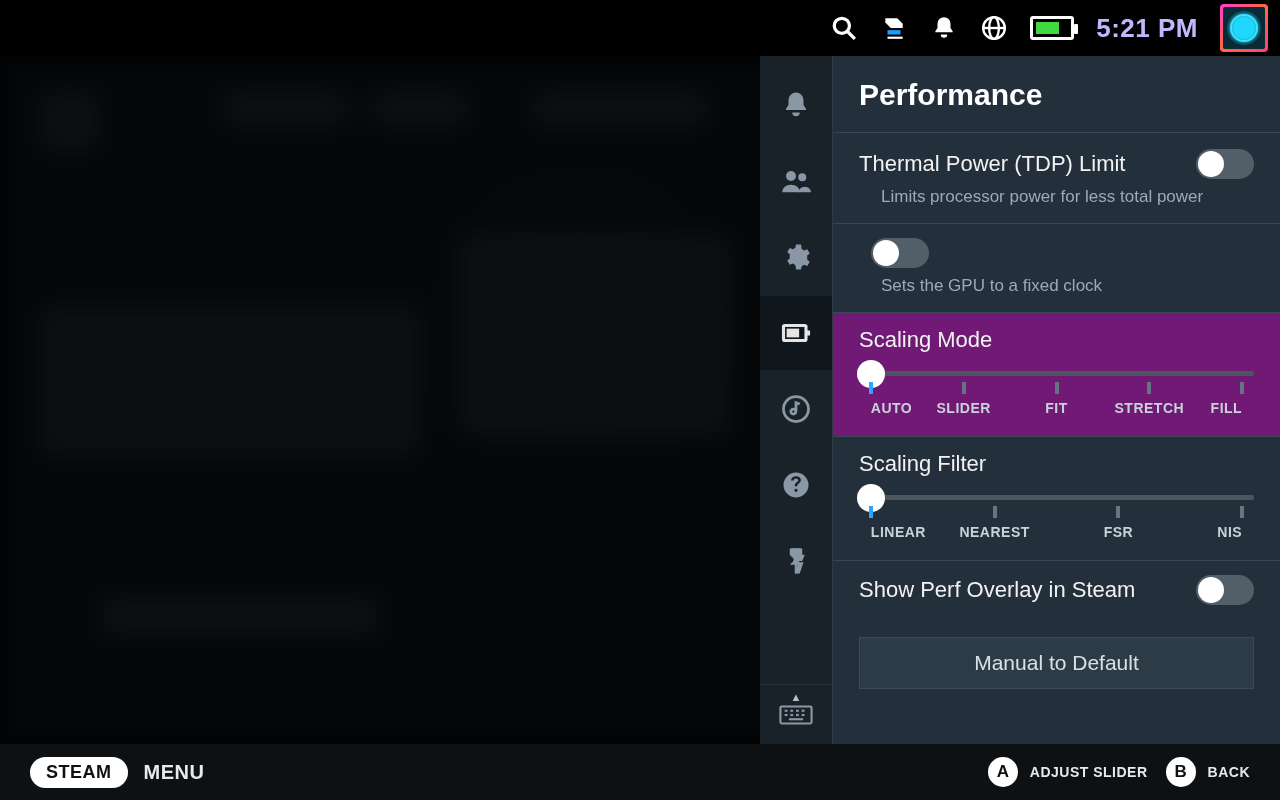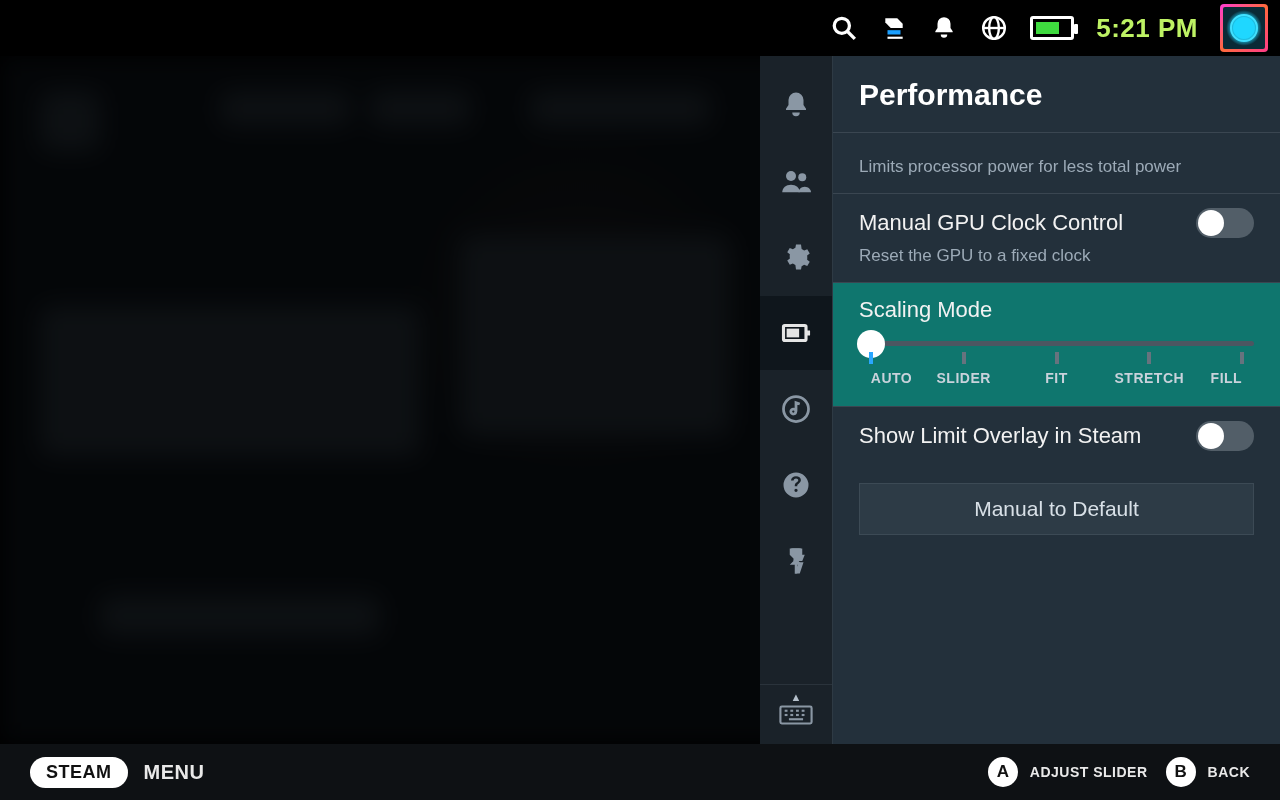--- a/index.html
+++ b/index.html
@@ -14,21 +14,21 @@
   
   .topbar {
     position: absolute; top: 0; left: 0; right: 0; height: 56px;
     display: flex; align-items: center; justify-content: flex-end;
     padding-right: 12px; gap: 22px;
     background: #000;
     z-index: 50;
   }
   .topbar .t-icon { width: 28px; height: 28px; display:flex; align-items:center; justify-content:center; }
   .topbar .t-icon svg { width: 26px; height: 26px; }
-  .topbar .clock { font-size: 26px; font-weight: 700; color: #bef264; letter-spacing: 0.5px; }
+  .topbar .clock { font-size: 26px; font-weight: 700; color: #c4b5fd; letter-spacing: 0.5px; }
   .avatar-frame {
     width: 48px; height: 48px; border-radius: 4px;
     background: linear-gradient(135deg,#ff3bd4,#ff6a3b,#ff3b8a);
     display:flex; align-items:center; justify-content:center;
     padding:3px;
   }
   .avatar-inner {
     width:100%; height:100%; border-radius:2px;
     background: radial-gradient(circle at 50% 50%, #1fd7ff 0 35%, #0a2a36 60% 100%);
     display:flex; align-items:center; justify-content:center;
@@ -101,23 +101,23 @@
     border-bottom: 1px solid #3a4651; margin-bottom:2px;
   }
   .qa-scroll { overflow-y: hidden; flex:1; }
 
   .row {
     padding: 14px 26px 16px;
     border-bottom: 1px solid #3a4651;
   }
   .row .headline { display:flex; align-items:center; justify-content:space-between; }
   .row .label { font-size: 22px; color: #f2f2f2; }
-  .row .desc  { font-size: 17px; color: #9caab7; margin-top: 8px; }
-
-  .row.highlight { background: #0f766e; }
+  .row .desc  { font-size: 17px; color: #9caab7; margin-top: 8px; margin-left: 22px; }
+
+  .row.highlight { background: #701a75; }
 
   .toggle {
     width: 58px; height: 30px; border-radius: 15px; background:#525e68;
     position: relative; flex-shrink:0;
   }
   .toggle .knob {
     position:absolute; top:2px; left:2px; width:26px; height:26px;
     background:#fff; border-radius:50%;
   }
 
@@ -285,31 +285,36 @@
           <line x1="7" y1="10" x2="17" y2="10"></line>
         </svg>
     </div>
   </div>
 
   <div class="qa-content">
     <div class="qa-title">Performance</div>
     <div class="qa-scroll">
 
       <div class="row">
+        <div class="headline">
+          <span class="label">Thermal Power (TDP) Limit</span>
+          <div class="toggle">
+              <div class="knob"></div>
+            </div>
+        </div>
         <div class="desc">Limits processor power for less total power</div>
       </div>
 
       <div class="row">
         <div class="headline">
-          <span class="label">Manual GPU Clock Control</span>
           <div class="toggle">
               <div class="knob"></div>
             </div>
         </div>
-        <div class="desc">Reset the GPU to a fixed clock</div>
+        <div class="desc">Sets the GPU to a fixed clock</div>
       </div>
 
       <div class="row highlight">
         <div class="label">Scaling Mode</div>
         <div class="slider-wrap">
           <div class="slider-track">
               <div class="slider-thumb" style="left:3%"></div>
             </div>
           <div class="ticks" id="ticks-mode">
               <div class="tick active" style="left: 3%;"></div>
@@ -321,24 +326,44 @@
           <div class="tick-labels" id="labels-mode">
               <div class="tick-label first" style="left: 3%;">AUTO</div>
               <div class="tick-label" style="left: 26.5%;">SLIDER</div>
               <div class="tick-label" style="left: 50%;">FIT</div>
               <div class="tick-label" style="left: 73.5%;">STRETCH</div>
               <div class="tick-label last" style="left: 97%;">FILL</div>
             </div>
         </div>
       </div>
 
+      <div class="row">
+        <div class="label">Scaling Filter</div>
+        <div class="slider-wrap">
+          <div class="slider-track">
+              <div class="slider-thumb" style="left:3%"></div>
+            </div>
+          <div class="ticks" id="ticks-filter">
+              <div class="tick active" style="left: 3%;"></div>
+              <div class="tick" style="left: 34.3333%;"></div>
+              <div class="tick" style="left: 65.6667%;"></div>
+              <div class="tick" style="left: 97%;"></div>
+            </div>
+          <div class="tick-labels" id="labels-filter">
+              <div class="tick-label first" style="left: 3%;">LINEAR</div>
+              <div class="tick-label" style="left: 34.3333%;">NEAREST</div>
+              <div class="tick-label" style="left: 65.6667%;">FSR</div>
+              <div class="tick-label last" style="left: 97%;">NIS</div>
+            </div>
+        </div>
+      </div>
 
       <div class="row" style="border-bottom:none;">
         <div class="headline">
-          <span class="label">Show Limit Overlay in Steam</span>
+          <span class="label">Show Perf Overlay in Steam</span>
           <div class="toggle">
               <div class="knob"></div>
             </div>
         </div>
       </div>
 
       <div class="reset-btn">
         <span>Manual to Default</span>
       </div>
 

